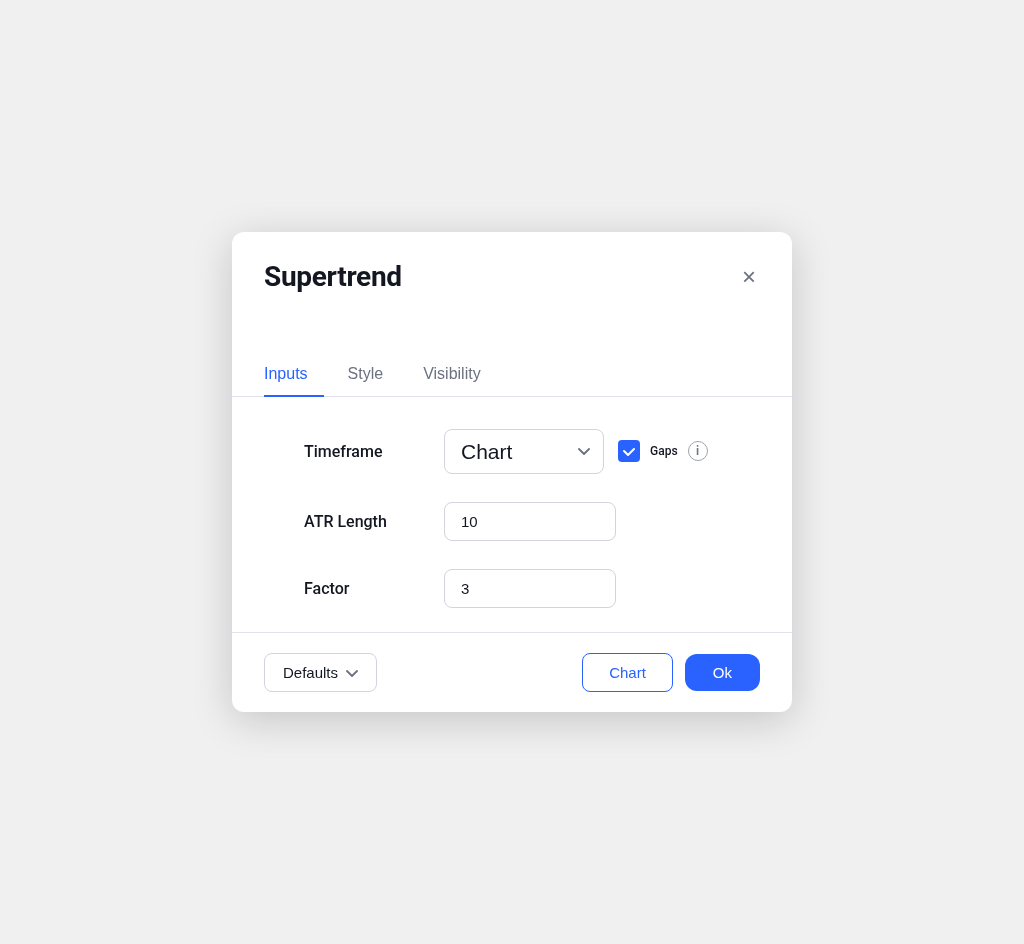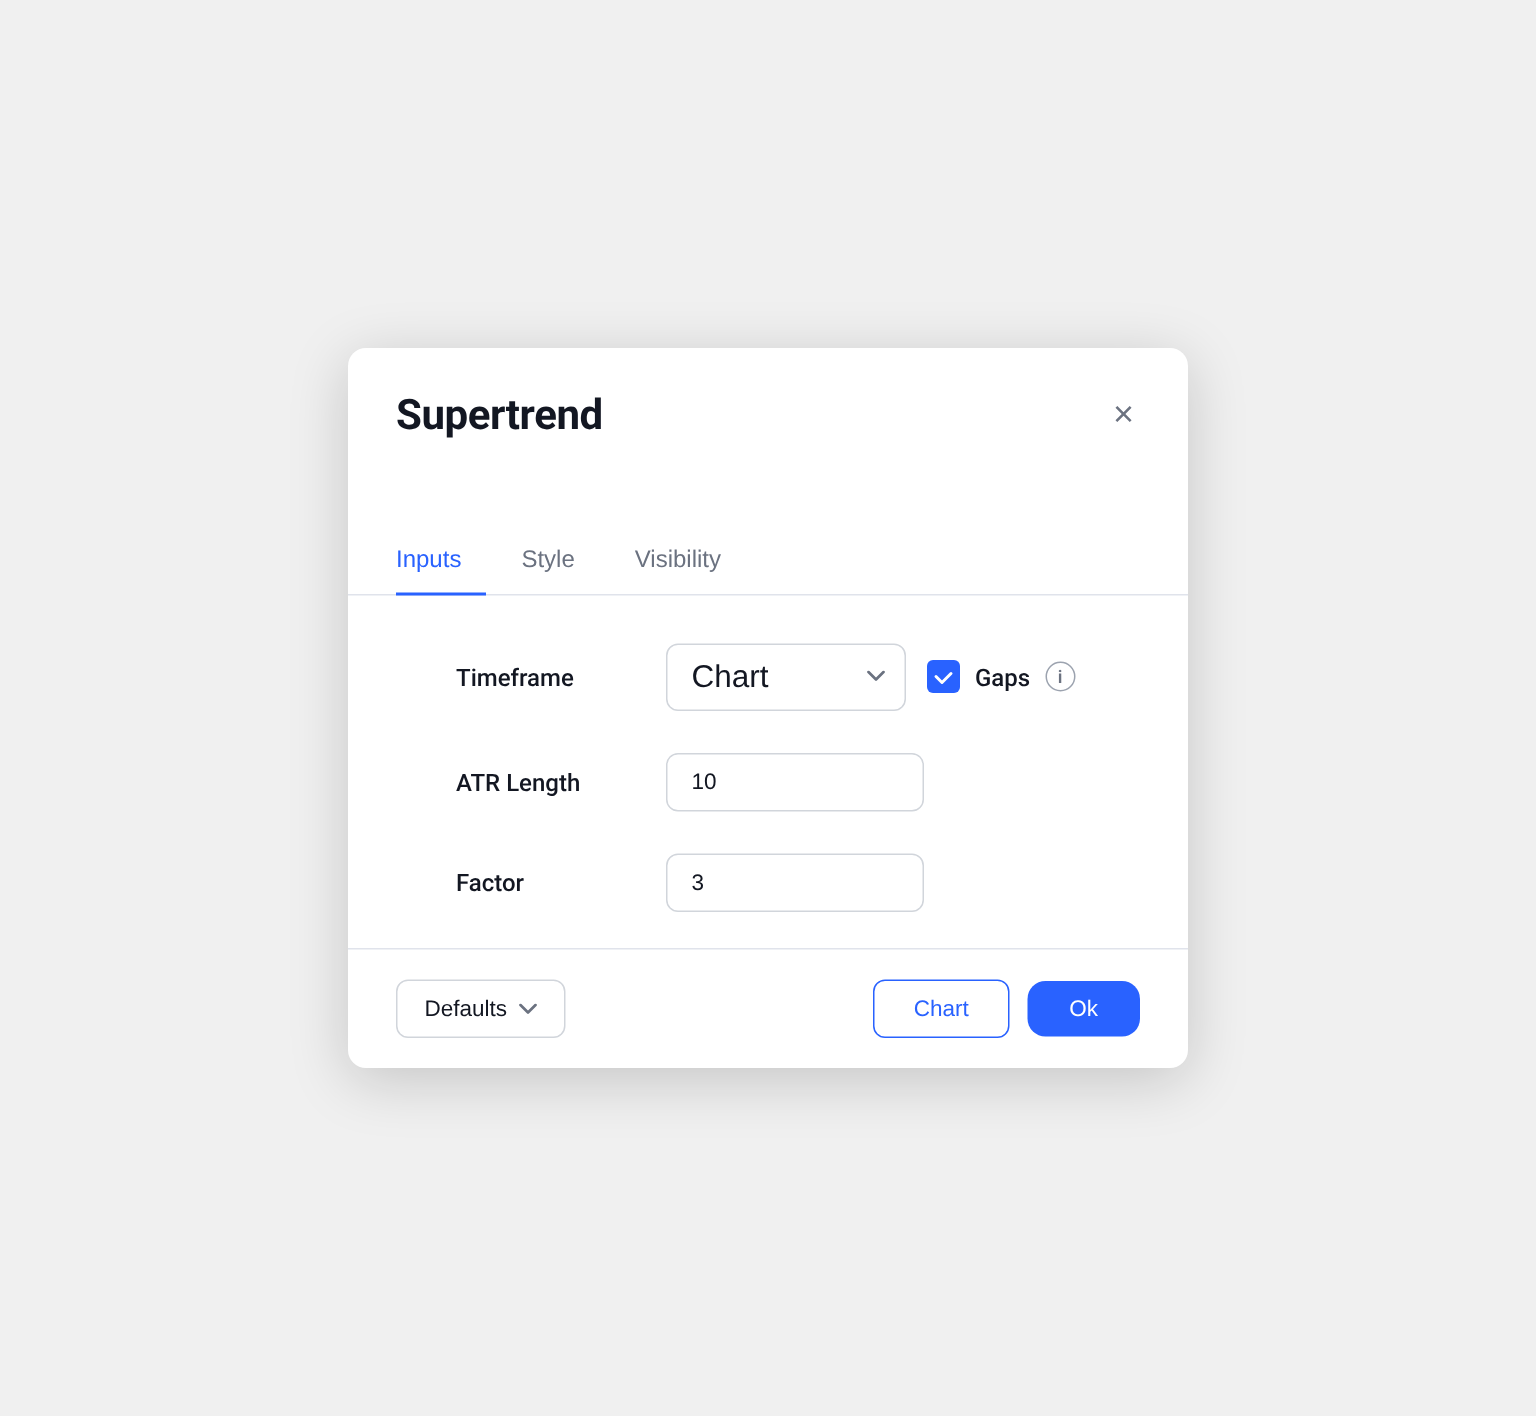--- a/index.html
+++ b/index.html
@@ -138,21 +138,21 @@
       font-size: 13px;
     }
 
     .checkbox-wrapper {
       display: flex;
       align-items: center;
       gap: 10px;
     }
 
     .checkbox-label {
-      font-size: 16px;
+      font-size: 12px;
       font-weight: 500;
       color: #131722;
     }
 
     .info-icon {
       width: 20px;
       height: 20px;
       border: 1.5px solid #9ca3af;
       border-radius: 50%;
       display: inline-flex;

